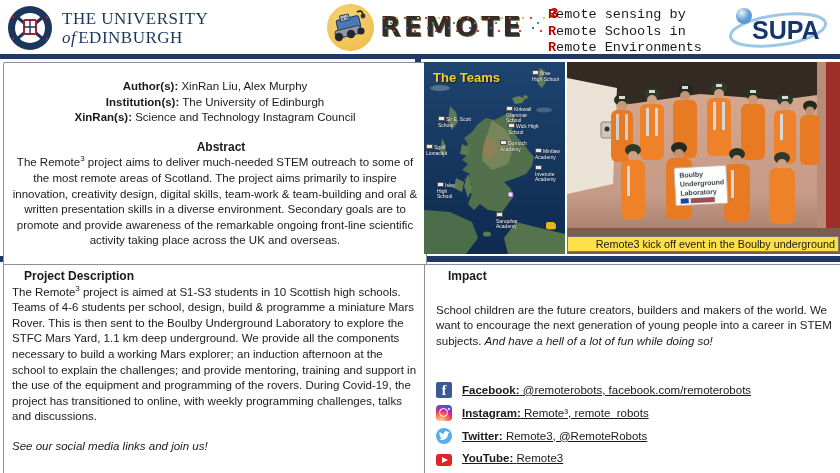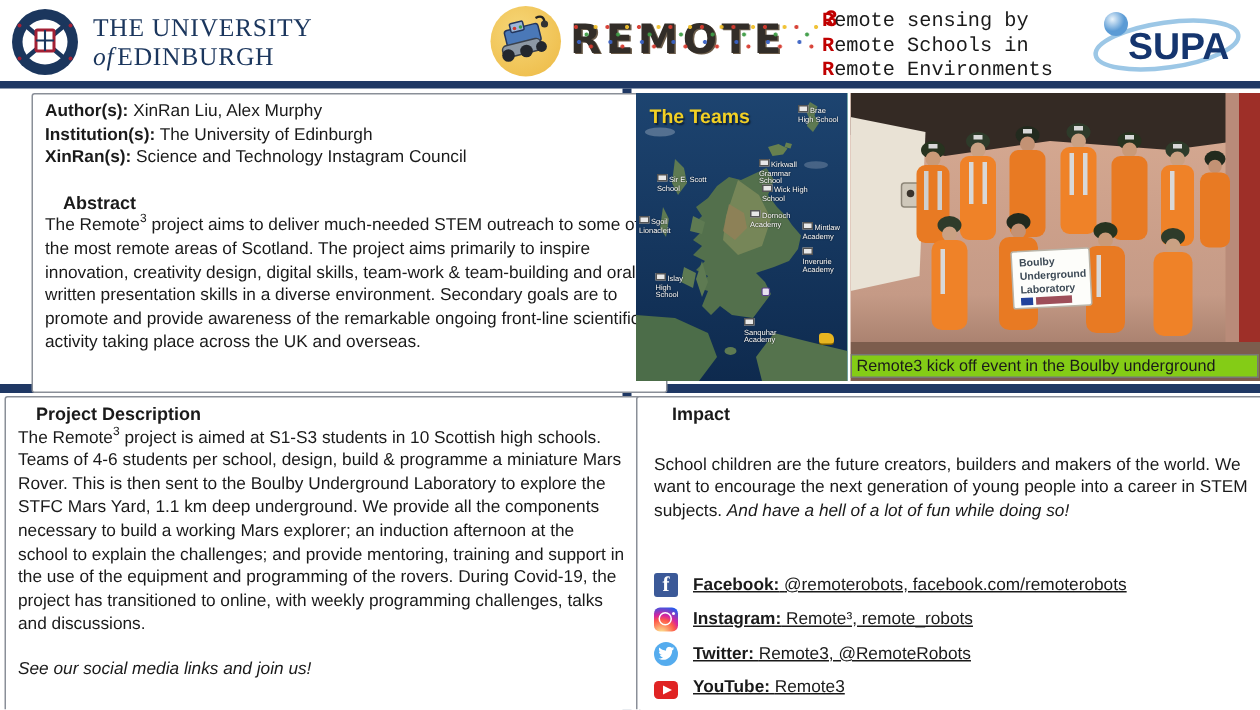--- a/index.html
+++ b/index.html
@@ -26,40 +26,40 @@
   .tagline{position:absolute;left:548px;top:7px;font-size:13.5px;line-height:16.5px;color:#1a1a1a;font-family:Liberation Mono, monospace;}
   .tagline .r{color:#c00000;font-weight:700;}
   .supa{position:absolute;left:722px;top:6px;width:108px;height:46px;}
   
   .bar{position:absolute;background:#1f3864;}
   #bar-top{left:0;top:54px;width:840px;height:5px;}
   #bar-mid{left:0;top:256px;width:840px;height:6px;}
   #bar-vert{left:415px;top:59px;width:6px;height:414px;}
   
   .tbox{position:absolute;background:#fff;border:1px solid #8a8f98;border-radius:2px;font-size:11.5px;line-height:15.6px;}
-  #box-info{left:21px;top:62px;width:406px;height:190px;padding:4px 8px;}
+  #box-info{left:3px;top:62px;width:406px;height:190px;padding:16px 8px;text-align:center;}
   #box-project{left:3px;top:264px;width:406px;height:204px;padding:4px 8px;}
   #box-impact{left:424px;top:264px;width:408px;height:204px;padding:4px 11px;}
   .h{font-weight:700;font-size:12px;margin-left:12px;}
   .lbl{font-weight:700;}
   p{margin:0;}
   .gap{height:14px;}
   sup{font-size:8px;line-height:0;}
   .cta{margin-top:14px;font-style:italic;}
   .bolditalic{font-weight:400;font-style:italic;}
   
   #map{position:absolute;left:424px;top:62px;width:141px;height:192px;overflow:hidden;background:#0f766e;}
   #map svg{position:absolute;left:0;top:0;}
   .map-title{position:absolute;left:9px;top:8px;font-size:13px;font-weight:700;color:#f2d024;text-shadow:1px 1px 1px #00000088;}
   .school{position:absolute;color:#fff;font-size:5px;line-height:5.5px;width:34px;text-shadow:0 0 1px #000;}
   .school::before{content:"";display:inline-block;width:5px;height:3px;background:#e8e8e8;border:.5px solid #555;margin-right:1px;}
   .rover-yellow{position:absolute;left:122px;top:160px;width:10px;height:7px;background:#e8b520;border-radius:2px 4px 2px 2px;box-shadow:0 1px 0 #7a5c00;}
   
   #photo{position:absolute;left:567px;top:62px;width:273px;height:192px;overflow:hidden;background:#c59a86;}
-  .caption{position:absolute;left:0px;bottom:2px;width:264px;background:#84cc16;border:1px solid #777;font-size:10.8px;line-height:14px;padding:0 3px;color:#1a1a1a;}
+  .caption{position:absolute;left:0px;bottom:2px;width:264px;background:#fde047;border:1px solid #777;font-size:10.8px;line-height:14px;padding:0 3px;color:#1a1a1a;text-align:right;}
   
   .social-row{display:flex;align-items:center;margin-top:7px;}
   .social-row .txt{margin-left:10px;text-decoration:underline;}
   .si{width:16px;height:16px;flex:0 0 auto;position:relative;}
   .si-fb{background:#3b5998;border-radius:2px;color:#fff;font-weight:700;font-family:"Liberation Serif",serif;font-size:14px;text-align:center;line-height:17px;}
   .si-ig{border-radius:4px;background:radial-gradient(circle at 30% 110%,#fdf497 0%,#fd5949 45%,#d6249f 60%,#285aeb 90%);}
   .si-ig::before{content:"";position:absolute;left:3px;top:3px;width:7px;height:7px;border:1.5px solid #fff;border-radius:50%;}
   .si-ig::after{content:"";position:absolute;right:2.5px;top:2.5px;width:2px;height:2px;background:#fff;border-radius:50%;}
   .si-tw{background:#55acee;border-radius:50%;}
   .si-yt{background:#e02424;border-radius:3px;height:12px;margin-top:2px;}

